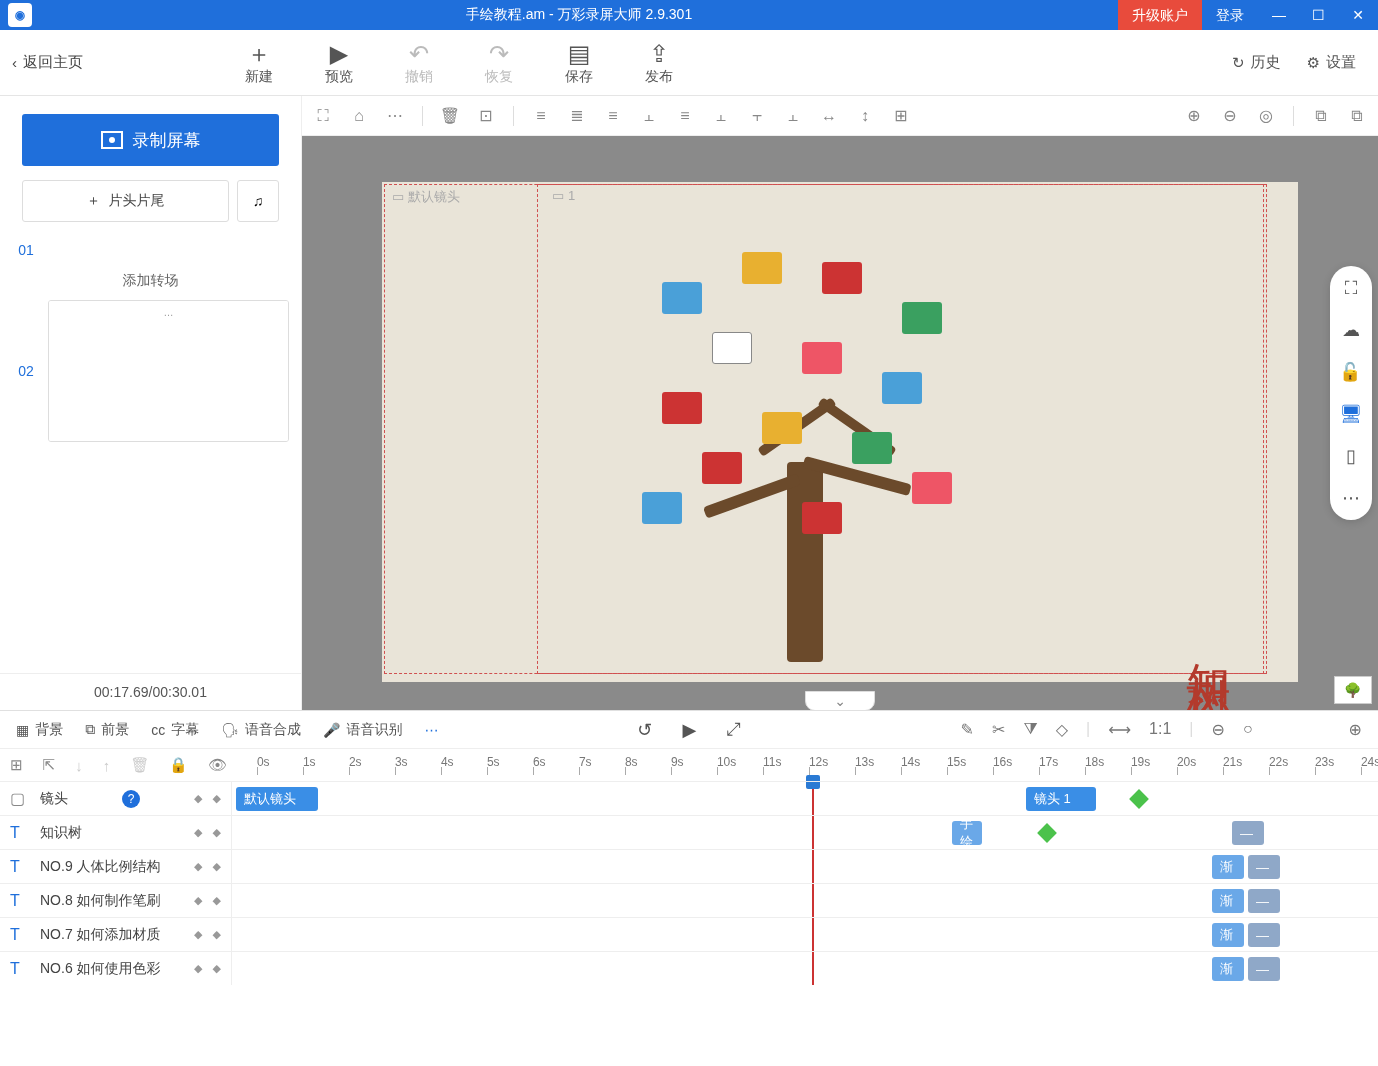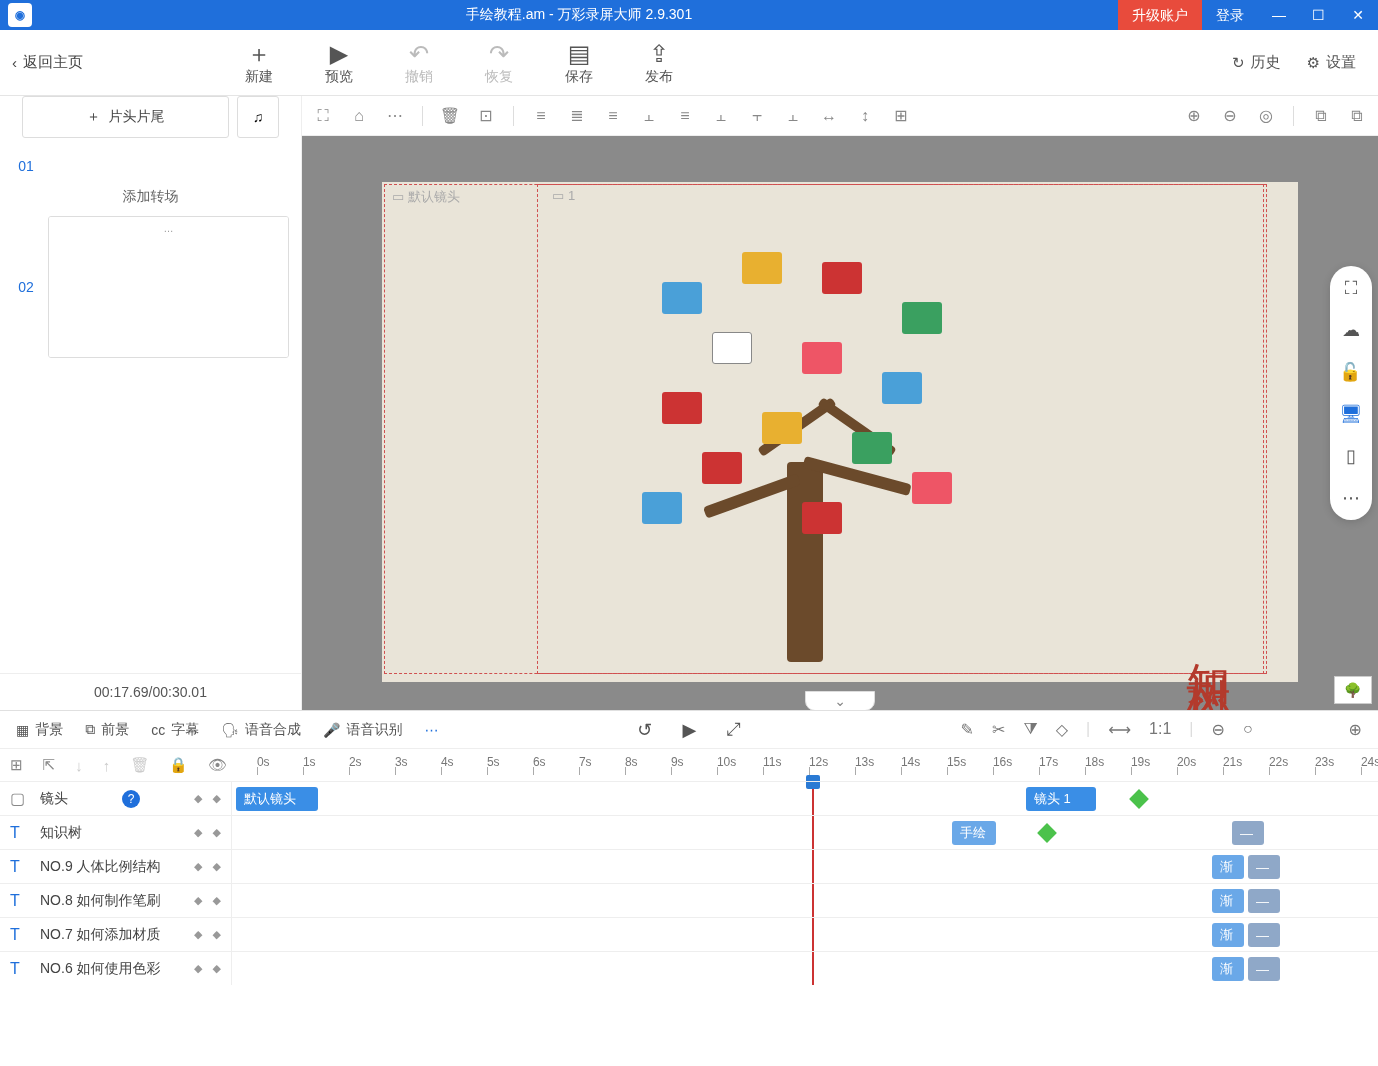--- a/index.html
+++ b/index.html
@@ -155,20 +155,24 @@
     <div class="rside-btn">
         <span>⚙</span>
         <span>设置</span>
       </div>
   </div>
 </div>
 
 <div class="mainrow">
 
   <div class="leftpanel">
+    <div class="recordbtn">
+      <div class="ico"></div>
+      <span>录制屏幕</span>
+    </div>
     <div class="introrow">
       <div class="introbtn">
         <span>＋</span>
         <span>片头片尾</span>
       </div>
       <div class="musicbtn">
           <span>♫</span>
         </div>
     </div>
     <div class="slides">
@@ -366,21 +370,21 @@
         <div class="tl-track">
     <div class="trackhead">
       <span class="ti" style="color:#1f6fdb;">T</span>
       <span>知识树</span>
       <span class="diamonds">
               <span>◆</span>
               <span>◆</span>
             </span>
     </div>
     <div class="trackbody">
-      <div class="clip" style="left:720px;width:44px;background:#6aa8e8;">手绘</div>
+      <div class="clip" style="left:720px;width:30px;background:#6aa8e8;">手绘</div>
            <div class="diamond-green" style="left:808px;"></div>
            <div class="clip sm" style="left:1000px;background:#8fa8c8;">—</div>
     </div>
         </div>
         <div class="tl-track">
     <div class="trackhead">
       <span class="ti" style="color:#1f6fdb;">T</span>
       <span>NO.9  人体比例结构</span>
       <span class="diamonds">
               <span>◆</span>

